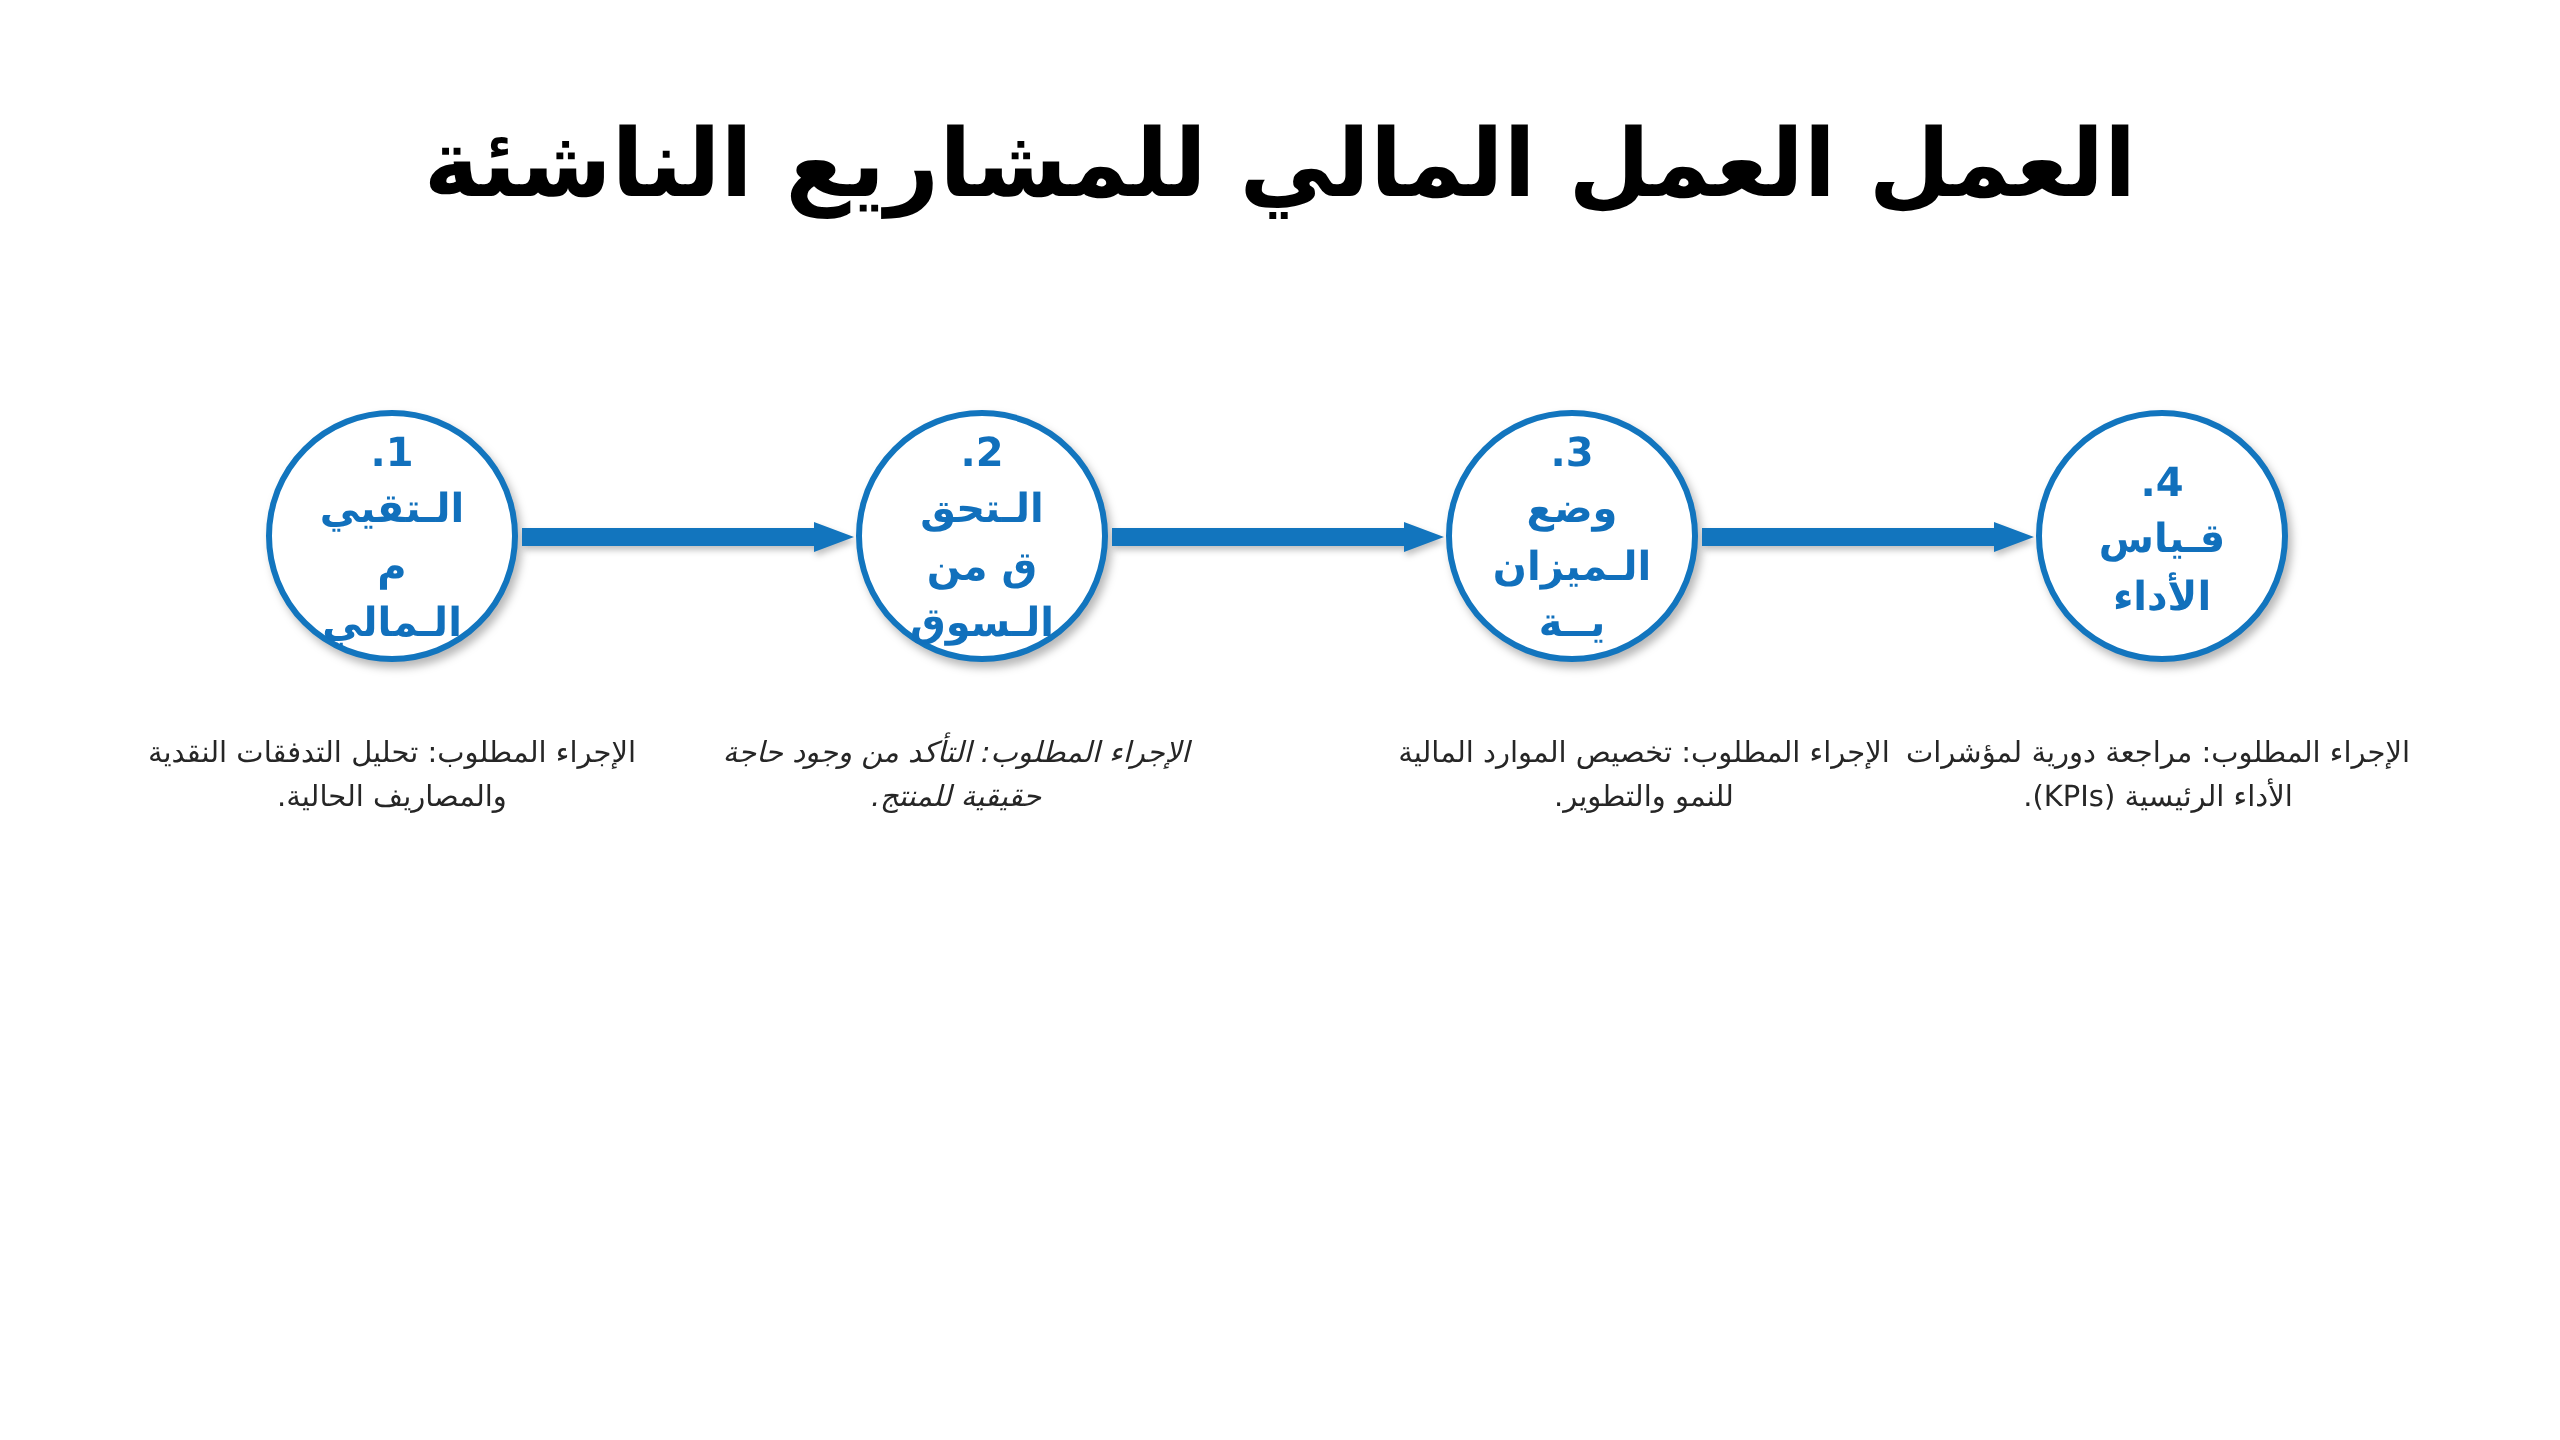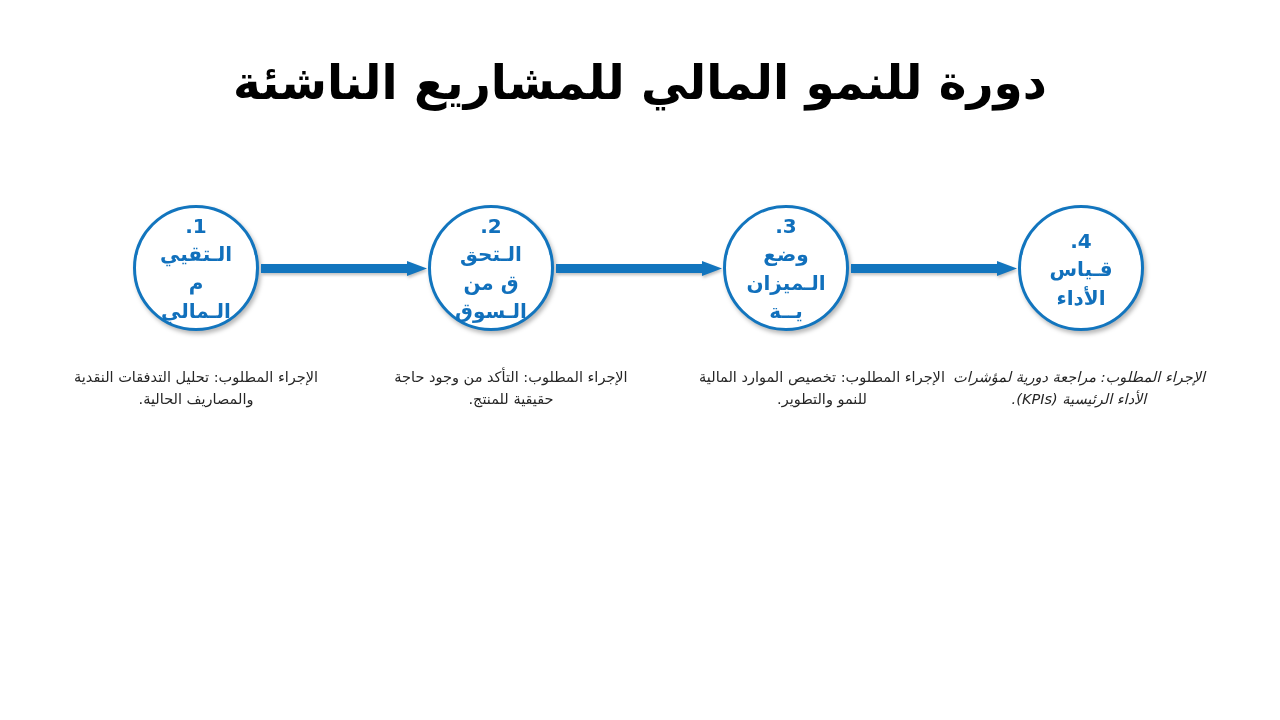--- a/index.html
+++ b/index.html
@@ -102,28 +102,28 @@
     position: absolute;
     top: 366px;
     width: 254px;
     text-align: center;
     direction: rtl;
     font-size: 14.5px;
     line-height: 1.55;
     color: #262626;
   }
   .caption-1 { left:  69px; }
-  .caption-2 { left: 384px; }
+  .caption-2 { left: 351px; font-style: italic; }
   .caption-3 { left: 659px; margin-left: 36px; }
-  .caption-4 { left: 948px; width: 262px; font-style: italic; }
+  .caption-4 { left: 948px; width: 262px; }
 </style>
 </head>
 <body>
 
-<div class="slide-title">دورة للنمو المالي للمشاريع الناشئة</div>
+<div class="slide-title">العمل العمل المالي للمشاريع الناشئة</div>
 
 <div class="process-row">
 
   <div class="node node-1">
     <div class="circle"></div>
     <div class="circle-text">1.
 الـتقيي
 م
 الـمالي</div>
   </div>

